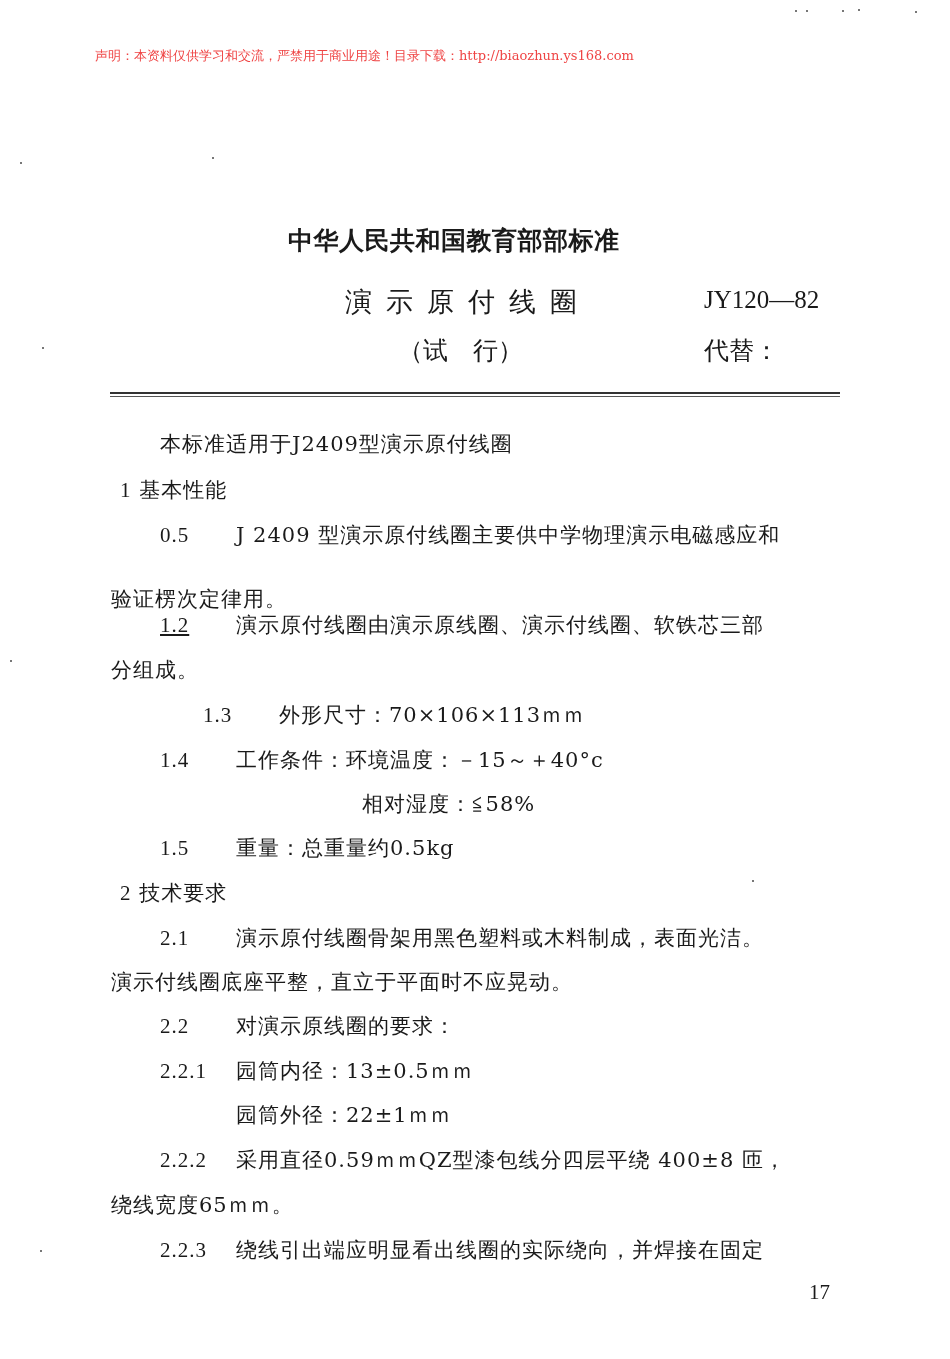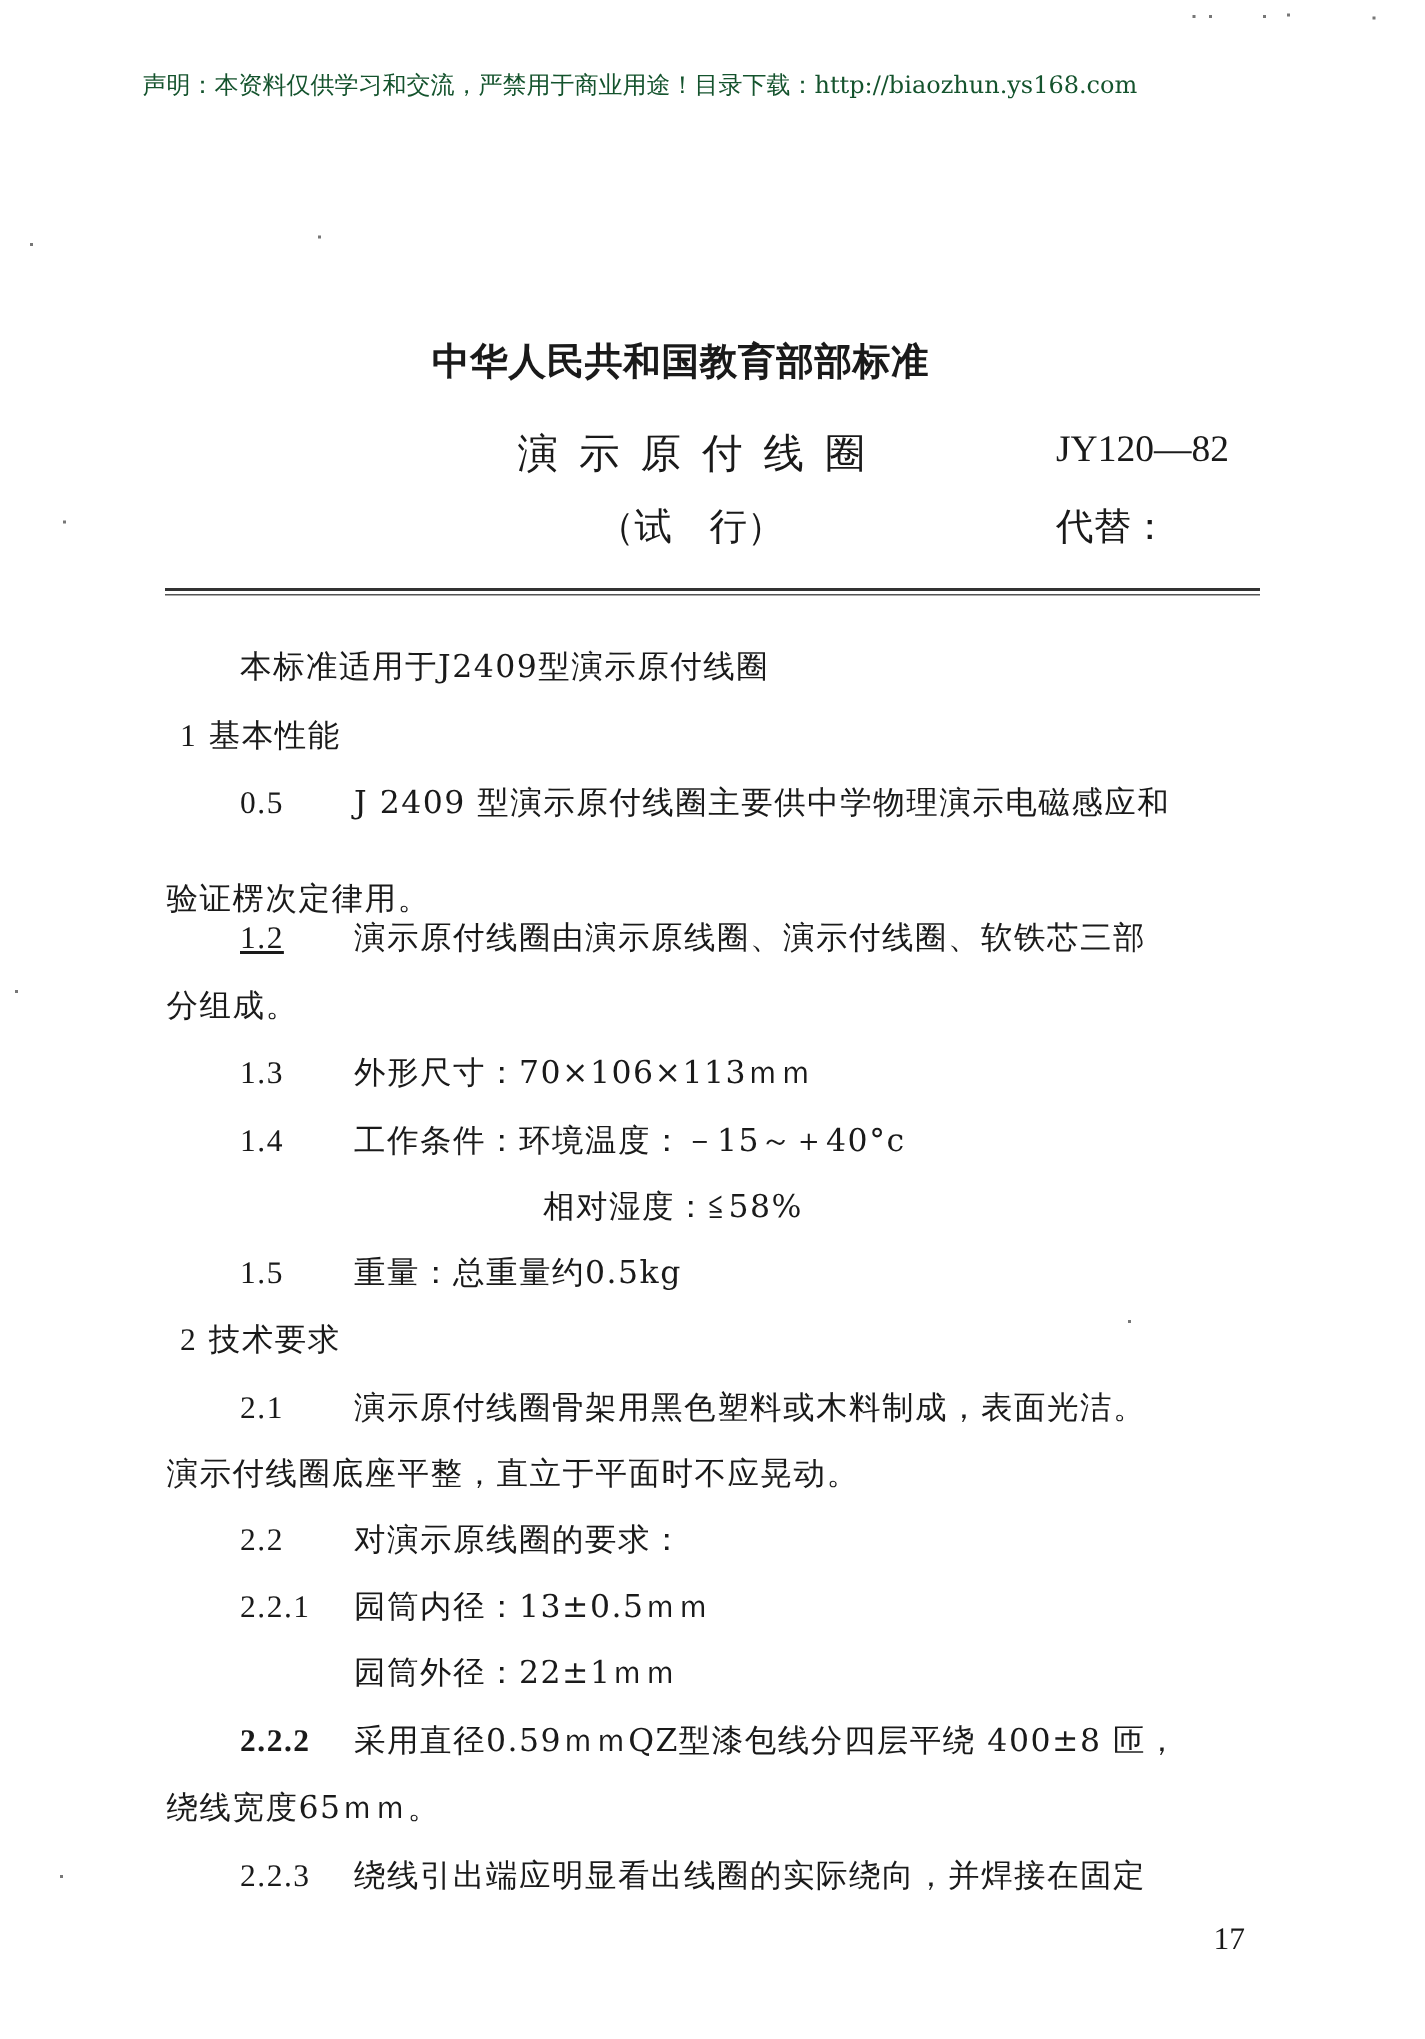--- a/index.html
+++ b/index.html
@@ -1,21 +1,21 @@
 <!DOCTYPE html>
 <html><head>
 <meta charset="utf-8">
 <style>
   html, body { margin: 0; padding: 0; background: #ffffff; }
   body {
     width: 950px; height: 1359px; position: relative; overflow: hidden;
     font-family: "DejaVu Serif", "Liberation Serif", serif; color: #1a1a1a;
   }
   .abs { position: absolute; white-space: nowrap; }
-  .notice { left: 95px; top: 47px; font-size: 16px; color: #14532d; font-family: "DejaVu Serif", serif; letter-spacing: 0px; }
+  .notice { left: 95px; top: 47px; font-size: 13px; color: #ef4444; font-family: "DejaVu Serif", serif; letter-spacing: 0px; }
   .org { left: 288px; top: 224px; font-size: 25px; font-weight: bold; letter-spacing: 0.5px; }
   .title { left: 345px; top: 284px; font-size: 27px; letter-spacing: 14px; }
   .code { left: 704px; top: 286px; font-size: 25px; font-family: "Liberation Serif", serif; }
   .trial { left: 398px; top: 334px; font-size: 25px; }
   .replace { left: 704px; top: 334px; font-size: 25px; }
   .rule1 { position: absolute; left: 110px; top: 392px; width: 730px; height: 2px; background: #333; }
   .rule2 { position: absolute; left: 110px; top: 396px; width: 730px; height: 1px; background: #555; }
   .p { position: absolute; font-size: 21px; white-space: nowrap; letter-spacing: 1px; }
   .num { display: inline-block; font-family: "Liberation Serif", serif; }
   .pagenum { left: 785px; top: 1280px; font-size: 21px; font-family: "Liberation Serif", serif; margin-left: 24px; }
@@ -46,21 +46,21 @@
   <span class="num" style="width:76px;">0.5</span><span>J 2409 型演示原付线圈主要供中学物理演示电磁感应和</span>
 </div>
 <div class="p" style="left:111px; top:566px;margin-top:19px;">验证楞次定律用。</div>
 
 <div class="p" style="left:160px; top:611px;">
   <span class="num" style="width:76px;text-decoration:underline;">1.2</span><span>演示原付线圈由演示原线圈、演示付线圈、软铁芯三部</span>
 </div>
 <div class="p" style="left:111px; top:656px;">分组成。</div>
 
 <div class="p" style="left:160px; top:701px;">
-  <span class="num" style="width:76px;">1.3</span><span>外形尺寸：70×106×113ｍｍ</span>
+  <span class="num" style="width:76px;margin-left:43px;">1.3</span><span>外形尺寸：70×106×113ｍｍ</span>
 </div>
 
 <div class="p" style="left:160px; top:746px;">
   <span class="num" style="width:76px;">1.4</span><span>工作条件：环境温度：－15～＋40°c</span>
 </div>
 <div class="p" style="left:362px; top:790px;">相对湿度：≦58%</div>
 
 <div class="p" style="left:160px; top:834px;">
   <span class="num" style="width:76px;">1.5</span><span>重量：总重量约0.5kg</span>
 </div>
@@ -78,21 +78,21 @@
 <div class="p" style="left:160px; top:1012px;">
   <span class="num" style="width:76px;">2.2</span><span>对演示原线圈的要求：</span>
 </div>
 
 <div class="p" style="left:160px; top:1057px;">
   <span class="num" style="width:76px;">2.2.1</span><span>园筒内径：13±0.5ｍｍ</span>
 </div>
 <div class="p" style="left:236px; top:1101px;">园筒外径：22±1ｍｍ</div>
 
 <div class="p" style="left:160px; top:1146px;">
-  <span class="num" style="width:76px;font-weight:bold;">2.2.2</span><span>采用直径0.59ｍｍQZ型漆包线分四层平绕 400±8 匝，</span>
+  <span class="num" style="width:76px;">2.2.2</span><span>采用直径0.59ｍｍQZ型漆包线分四层平绕 400±8 匝，</span>
 </div>
 <div class="p" style="left:111px; top:1191px;">绕线宽度65ｍｍ。</div>
 
 <div class="p" style="left:160px; top:1236px;">
   <span class="num" style="width:76px;">2.2.3</span><span>绕线引出端应明显看出线圈的实际绕向，并焊接在固定</span>
 </div>
 
 <div class="abs pagenum">17</div>
 
 <div class="speck" style="left:795px;top:10px;"></div>

